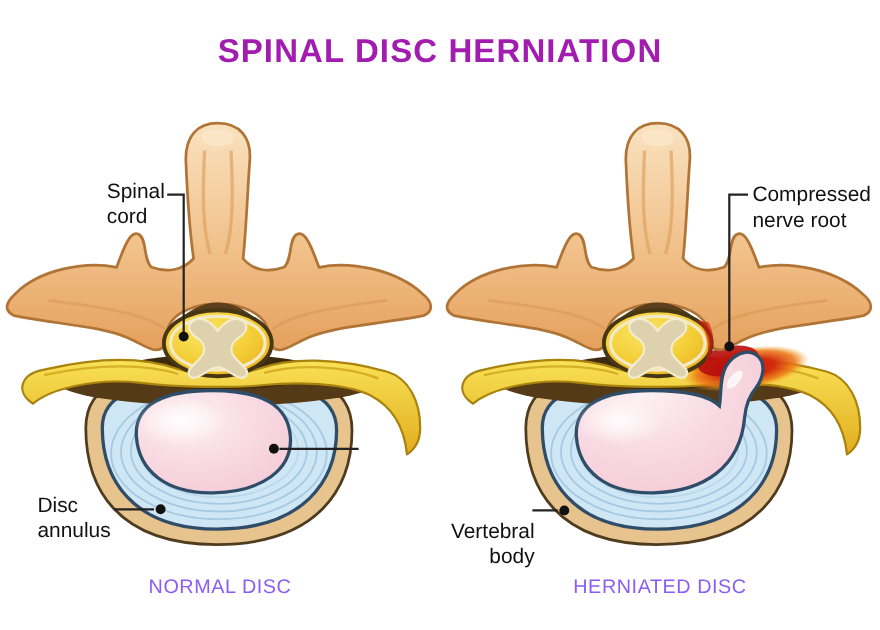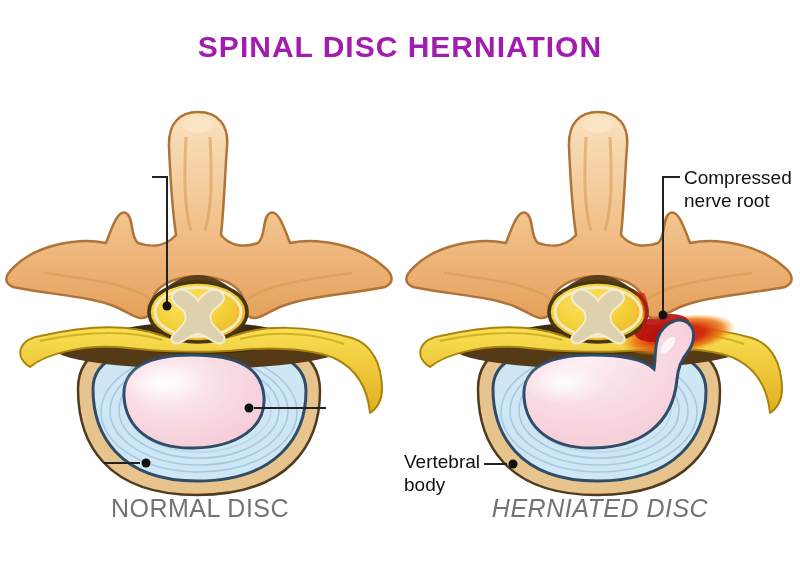--- a/index.html
+++ b/index.html
@@ -7,31 +7,31 @@
               font-family:"Liberation Sans", sans-serif; }
   .stage { position:relative; width:800px; height:573px; background:#ffffff; }
 
   .title { position:absolute; left:0; top:30px; width:800px; text-align:center;
            font-size:30px; font-weight:700; letter-spacing:1px; color:#a21caf; }
 
   .panel-svg { position:absolute; top:95px; width:400px; height:430px; }
   .panel-svg.left  { left:0; }
   .panel-svg.right { left:400px; }
 
-  .caption { position:absolute; top:494px; width:400px; text-align:center;
-             font-size:25px; font-weight:400; letter-spacing:.5px; color:#737373; }
+  .caption { position:absolute; top:523px; width:400px; text-align:center;
+             font-size:18px; font-weight:400; letter-spacing:.5px; color:#8b5cf6; }
   .caption.left  { left:0; }
-  .caption.right { left:400px;font-style:italic; }
+  .caption.right { left:400px; }
 
   .lbl { position:absolute; font-size:19px; line-height:1.22; color:#111; }
   .lbl-spinal-cord        { left:97px;  top:163px; width:62px;  text-align:left; }
   .lbl-nucleus-pulposus   { left:331px; top:396px; width:112px; text-align:left; }
   .lbl-disc-annulus       { left:34px;  top:448px; width:92px;  text-align:left; }
   .lbl-compressed-nerve   { left:684px; top:166px; width:122px; text-align:left; }
-  .lbl-vertebral-body     { left:404px; top:450px; width:82px;  text-align:left; }
+  .lbl-vertebral-body     { left:404px; top:472px; width:82px;  text-align:right; }
 </style>
 </head>
 <body>
 
 <div class="stage">
 
   <div class="title">SPINAL DISC HERNIATION</div>
 
   <svg class="panel-svg left" viewBox="0 0 400 430">
     <defs>
@@ -204,19 +204,21 @@
     <g stroke="#222" stroke-width="2" fill="none">
       <polyline points="280,82 263,82 263,216"></polyline>
       <circle cx="263" cy="220" r="4.5" fill="#111" stroke="none"></circle>
     </g>
     <g stroke="#222" stroke-width="2" fill="none">
       <line x1="84" y1="369" x2="107" y2="369"></line>
       <circle cx="113" cy="369" r="4.5" fill="#111" stroke="none"></circle>
     </g>
   </svg>
 
+  <div class="lbl lbl-spinal-cord">Spinal cord</div>
+  <div class="lbl lbl-disc-annulus">Disc annulus</div>
   <div class="lbl lbl-compressed-nerve">Compressed nerve root</div>
   <div class="lbl lbl-vertebral-body">Vertebral body</div>
 
   <div class="caption left">NORMAL DISC</div>
   <div class="caption right">HERNIATED DISC</div>
 
 </div>
 
 </body></html>

